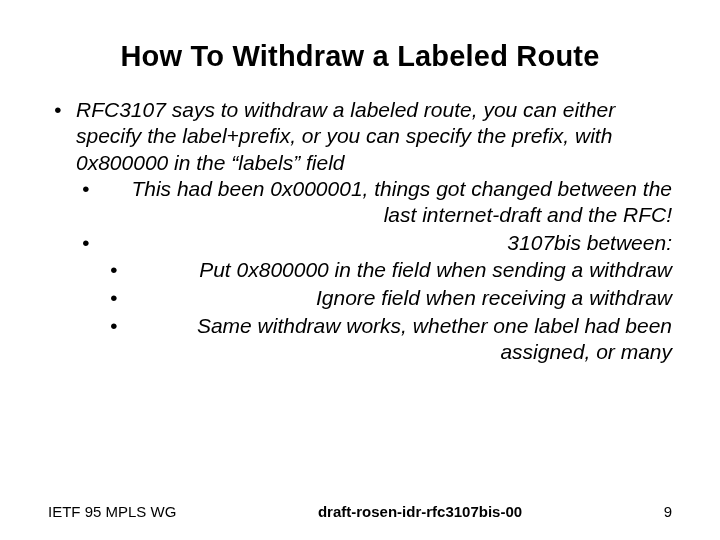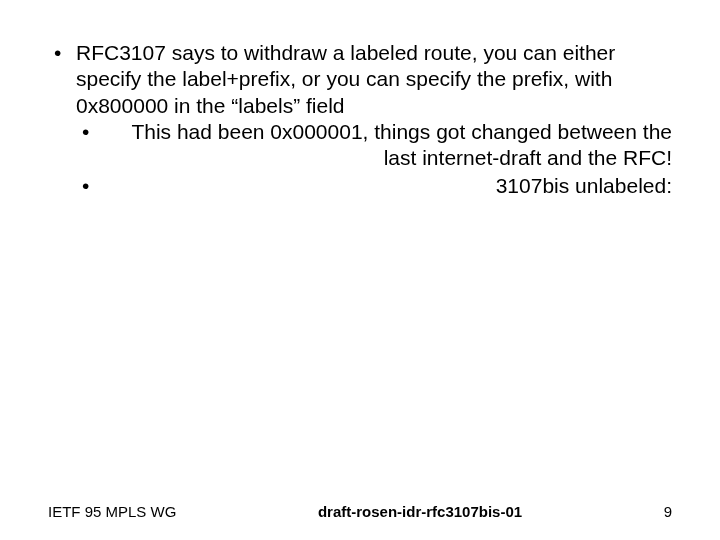--- a/index.html
+++ b/index.html
@@ -1,52 +1,64 @@
 <!DOCTYPE html>
 <html><head>
 <meta charset="utf-8">
 <style>
   * { margin: 0; padding: 0; box-sizing: border-box; }
   html, body { width: 720px; height: 540px; background: #fff; font-family: Arial, Helvetica, sans-serif; color: #000; }
   .slide { width: 720px; height: 540px; position: relative; padding: 40px 48px 0 48px; }
   .title { font-size: 29px; font-weight: bold; text-align: center; margin-bottom: 24px; letter-spacing: 0.2px; }
-  .body { font-size: 21px; line-height: 1.25; }
+  .body { font-size: 21px; line-height: 1.25; font-style: italic; }
   ul { list-style: none; }
   .lvl1 > li { padding-left: 28px; position: relative; margin-bottom: 2px; }
   .lvl1 > li::before { content: "•"; position: absolute; left: 6px; top: 0; }
   .lvl2 > li { padding-left: 28px; position: relative; margin-bottom: 2px; text-align: right; }
   .lvl2 > li::before { content: "•"; position: absolute; left: 6px; top: 0; }
   .lvl3 > li { padding-left: 28px; position: relative; margin-bottom: 2px; }
   .lvl3 > li::before { content: "•"; position: absolute; left: 6px; top: 0; }
   .footer { position: absolute; bottom: 20px; left: 0; width: 720px; padding: 0 48px; display: flex; align-items: flex-start; font-size: 15px; gap: 24px; }
   .footer .left { flex: 0 0 auto; }
   .footer .center { flex: 1 1 auto; text-align: center; font-weight: bold; }
   .footer .right { flex: 0 0 auto; }
 </style>
 </head>
 <body>
 
 <div class="slide">
 
+  <h1 class="title">How To Withdraw a Labeled Route</h1>
 
   <div class="body">
     <ul class="lvl1">
       <li>
         <span>RFC3107 says to withdraw a labeled route, you can either specify the label+prefix, or you can specify the prefix, with 0x800000 in the “labels” field</span>
         <ul class="lvl2">
           <li>
             <span>This had been 0x000001, things got changed between the last internet-draft and the RFC!</span>
           </li>
           <li>
-            <span>3107bis unlabeled:</span>
+            <span>3107bis between:</span>
+            <ul class="lvl3">
+              <li>
+                <span>Put 0x800000 in the field when sending a withdraw</span>
+              </li>
+              <li>
+                <span>Ignore field when receiving a withdraw</span>
+              </li>
+              <li>
+                <span>Same withdraw works, whether one label had been assigned, or many</span>
+              </li>
+            </ul>
           </li>
         </ul>
       </li>
     </ul>
   </div>
 
   <div class="footer">
     <div class="left">IETF 95 MPLS WG</div>
-    <div class="center">draft-rosen-idr-rfc3107bis-01</div>
+    <div class="center">draft-rosen-idr-rfc3107bis-00</div>
     <div class="right">9</div>
   </div>
 
 </div>
 
 </body></html>

